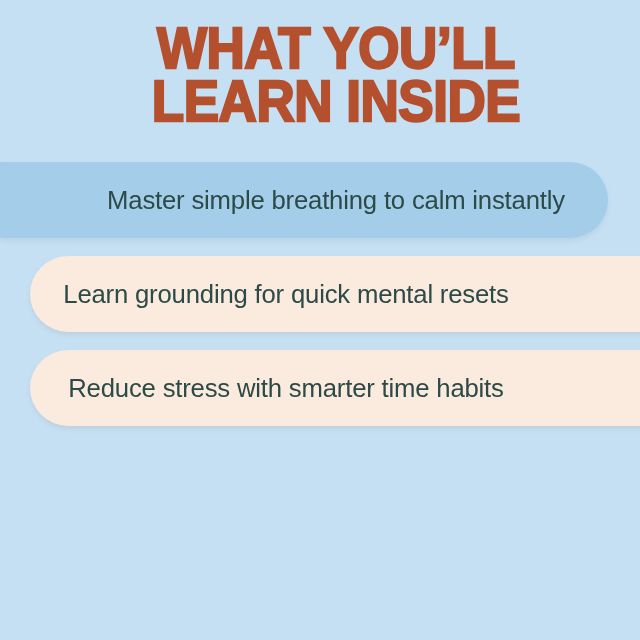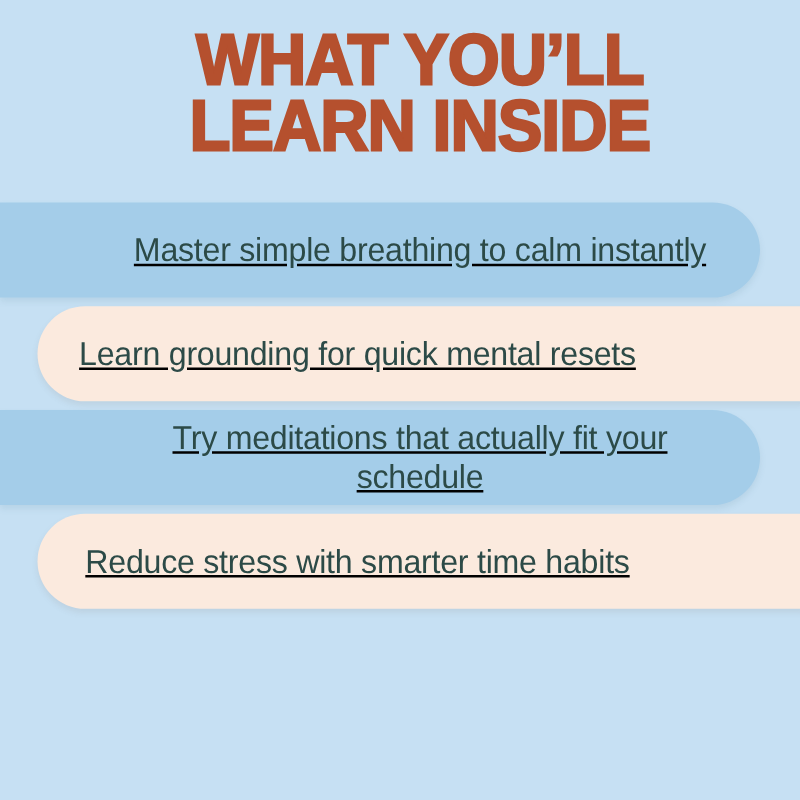--- a/index.html
+++ b/index.html
@@ -49,25 +49,24 @@
   .bars {
     position: absolute;
     left: 0;
     top: 162px;
     width: 640px;
   }
   .bar {
     position: relative;
     box-sizing: border-box;
     height: 76px;
-    margin-bottom: 7px;
+    margin-bottom: 18px;
     display: flex;
     align-items: center;
     justify-content: center;
-    text-decoration: underline;
   }
   
   .bar.blue {
     width: 608px;
     margin-left: 0;
     background: #a4cde9;
     border-radius: 0 42px 42px 0;
     box-shadow: 0 3px 5px rgba(80,120,150,0.13);
   }
   
@@ -107,23 +106,20 @@
   <div class="bars">
 
     <div class="bar blue">
       <span class="bar-text">Master simple breathing to calm instantly</span>
     </div>
 
     <div class="bar cream">
       <span class="bar-text">Learn grounding for quick mental resets</span>
     </div>
 
-    <div class="bar blue">
-      <span class="bar-text">Try meditations that actually fit your schedule</span>
-    </div>
 
     <div class="bar cream">
       <span class="bar-text">Reduce stress with smarter time habits</span>
     </div>
 
 
   </div>
 </div>
 
 </body></html>

